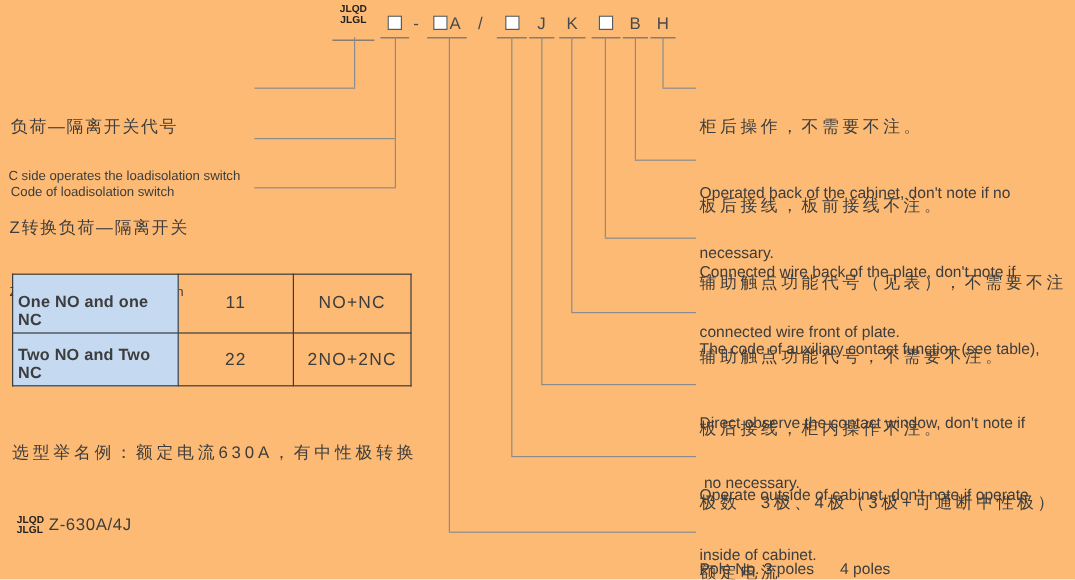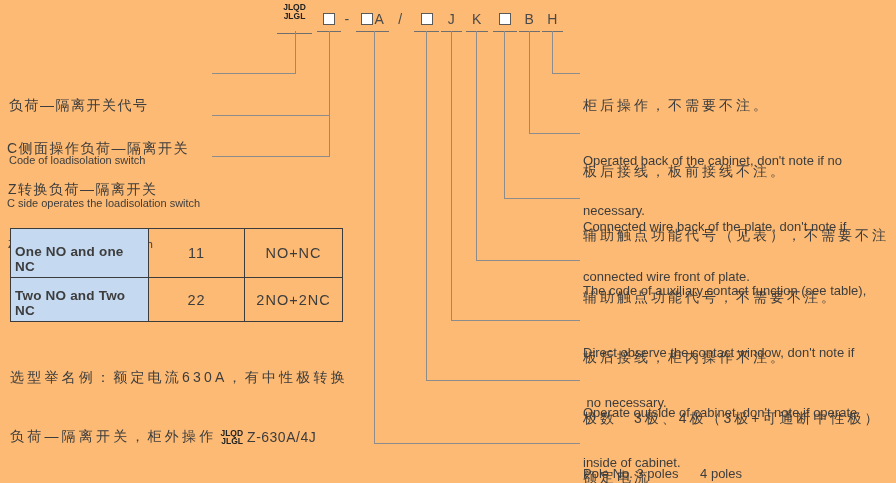--- a/index.html
+++ b/index.html
@@ -32,21 +32,21 @@
   .ktable{position:absolute;left:10px;top:228px;border-collapse:collapse;}
   .ktable td{border:1px solid #3c3c3c;}
   .ktable .c1{width:132px;background:#c5d9f1;vertical-align:bottom;
     padding:2px 1px 3px 4px;font-size:13.5px;letter-spacing:0.2px;font-weight:bold;}
   .ktable .c2{width:93px;text-align:center;vertical-align:middle;font-size:14.5px;letter-spacing:1px;}
   .ktable .c3{width:95px;text-align:center;vertical-align:middle;font-size:14.5px;letter-spacing:1px;}
   .ktable .r1{height:49px;}
   .ktable .r2{height:44px;}
   
   .example{position:absolute;left:10px;top:330px;width:370px;white-space:pre;}
-  .example .ex-zh{font-size:14px;letter-spacing:3.2px;height:23px;display:flex;align-items:center;text-align:right;}
+  .example .ex-zh{font-size:14px;letter-spacing:3.2px;height:23px;display:flex;align-items:center;}
   .latin{letter-spacing:0.5px;}
   .stack{display:inline-flex;flex-direction:column;font-size:8.5px;font-weight:bold;
     line-height:8px;color:#222;letter-spacing:0;margin:0 4px;vertical-align:middle;}
 </style>
 </head>
 <body>
 
 <div class="canvas">
 
   <div class="sym prefix" style="left:277px;width:35px;">
@@ -104,21 +104,20 @@
   <div class="hline" style="left:476px;top:260px;width:104px;"></div>
   <div class="hline" style="left:451px;top:320px;width:129px;"></div>
   <div class="hline" style="left:426px;top:380px;width:154px;"></div>
   <div class="hline" style="left:374px;top:443px;width:206px;"></div>
 
   <div class="lblock" style="left:9px;top:61px;">
     <div class="zh">负荷—隔离开关代号</div>
     <div class="en">Code of loadisolation switch</div>
   </div>
   <div class="lblock" style="left:7px;top:104px;">
-    <div class="zh">C侧面操作负荷—隔离开关</div>
     <div class="en">C side operates the loadisolation switch</div>
   </div>
   <div class="lblock" style="left:8px;top:145px;">
     <div class="zh">Z转换负荷—隔离开关</div>
     <div class="en">Z transfer loadisolation switch</div>
   </div>
 
   <div class="rblock" style="top:61px;">
     <div class="zh">柜后操作，不需要不注。</div>
     <div class="en">Operated back of the cabinet, don't note if no</div>
@@ -164,21 +163,20 @@
       <td class="c1">Two NO and Two NC</td>
       <td class="c2">22</td>
       <td class="c3">2NO+2NC</td>
     </tr>
   </tbody>
     </table>
 
   <div class="example">
     <div class="ex-zh">选型举名例：额定电流630A，有中性极转换</div>
     <div class="ex-zh">
-      <span>负荷—隔离开关，柜外操作</span>
       <span class="stack">
         <span>JLQD</span>
         <span>JLGL</span>
       </span>
       <span class="latin">Z-630A/4J</span>
     </div>
     
     
     
     

